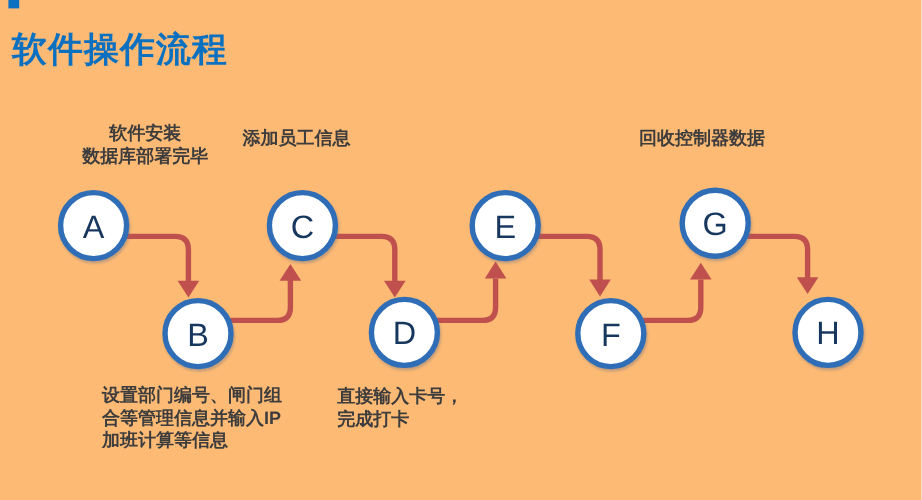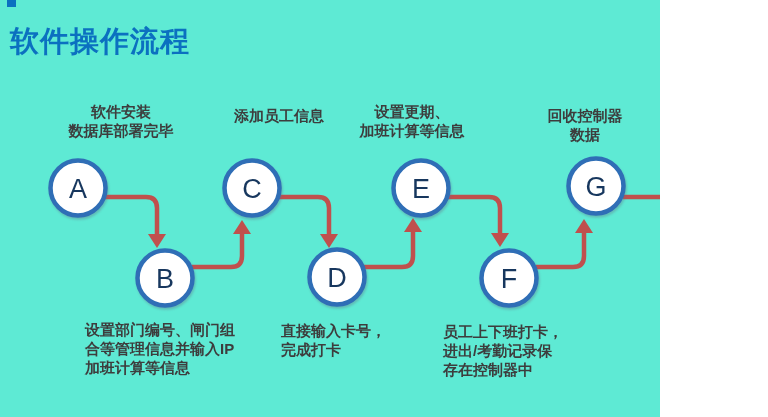--- a/index.html
+++ b/index.html
@@ -1,21 +1,21 @@
 <!DOCTYPE html>
 <html><head>
 <meta charset="utf-8">
 <style>
   * { margin: 0; padding: 0; box-sizing: border-box; }
   html, body { background: #ffffff; }
   .stage {
     position: relative;
-    width: 660px;
+    width: 768px;
     height: 417px;
-    background: #5eead4;
+    background: #fdba74;
     overflow: hidden;
     font-family: "Liberation Sans", "DejaVu Sans", sans-serif;
   }
   .corner-mark {
     position: absolute;
     left: 7px;
     top: 0;
     width: 9px;
     height: 7px;
     background: #0b70c0;
@@ -70,33 +70,28 @@
 <body>
 
 <div class="stage">
 
   <div class="corner-mark"></div>
 
   <h1 class="page-title">软件操作流程</h1>
 
   <div class="node-label label-top" style="left:81px; top:102px;margin-left:40px;">软件安装
 数据库部署完毕</div>
-  <div class="node-label label-top" style="left:247px; top:106px;margin-left:32px;">添加员工信息</div>
-  <div class="node-label label-top" style="left:412px; top:102px;">设置更期、
-加班计算等信息</div>
+  <div class="node-label label-top" style="left:247px; top:106px;">添加员工信息</div>
   <div class="node-label label-top" style="left:585px; top:106px;">回收控制器数据</div>
 
   <div class="node-label" style="left:85px; top:320px;">设置部门编号、闸门组
 合等管理信息并输入IP
 加班计算等信息</div>
   <div class="node-label" style="left:281px; top:321px;">直接输入卡号，
 完成打卡</div>
-  <div class="node-label" style="left:443px; top:322px;">员工上下班打卡，
-进出/考勤记录保
-存在控制器中</div>
 
   <svg class="diagram" width="768" height="417" viewBox="0 0 768 417">
 
     <g>
       <path class="arrow-line" d="M 105 197 H 146 Q 157 197 157 208 V 235"></path>
       <polygon class="arrow-head" points="148,234 166,234 157,248"></polygon>
     </g>
     <g>
       <path class="arrow-line" d="M 192 267 H 231 Q 242 267 242 256 V 233"></path>
       <polygon class="arrow-head" points="233,234 251,234 242,220"></polygon>

